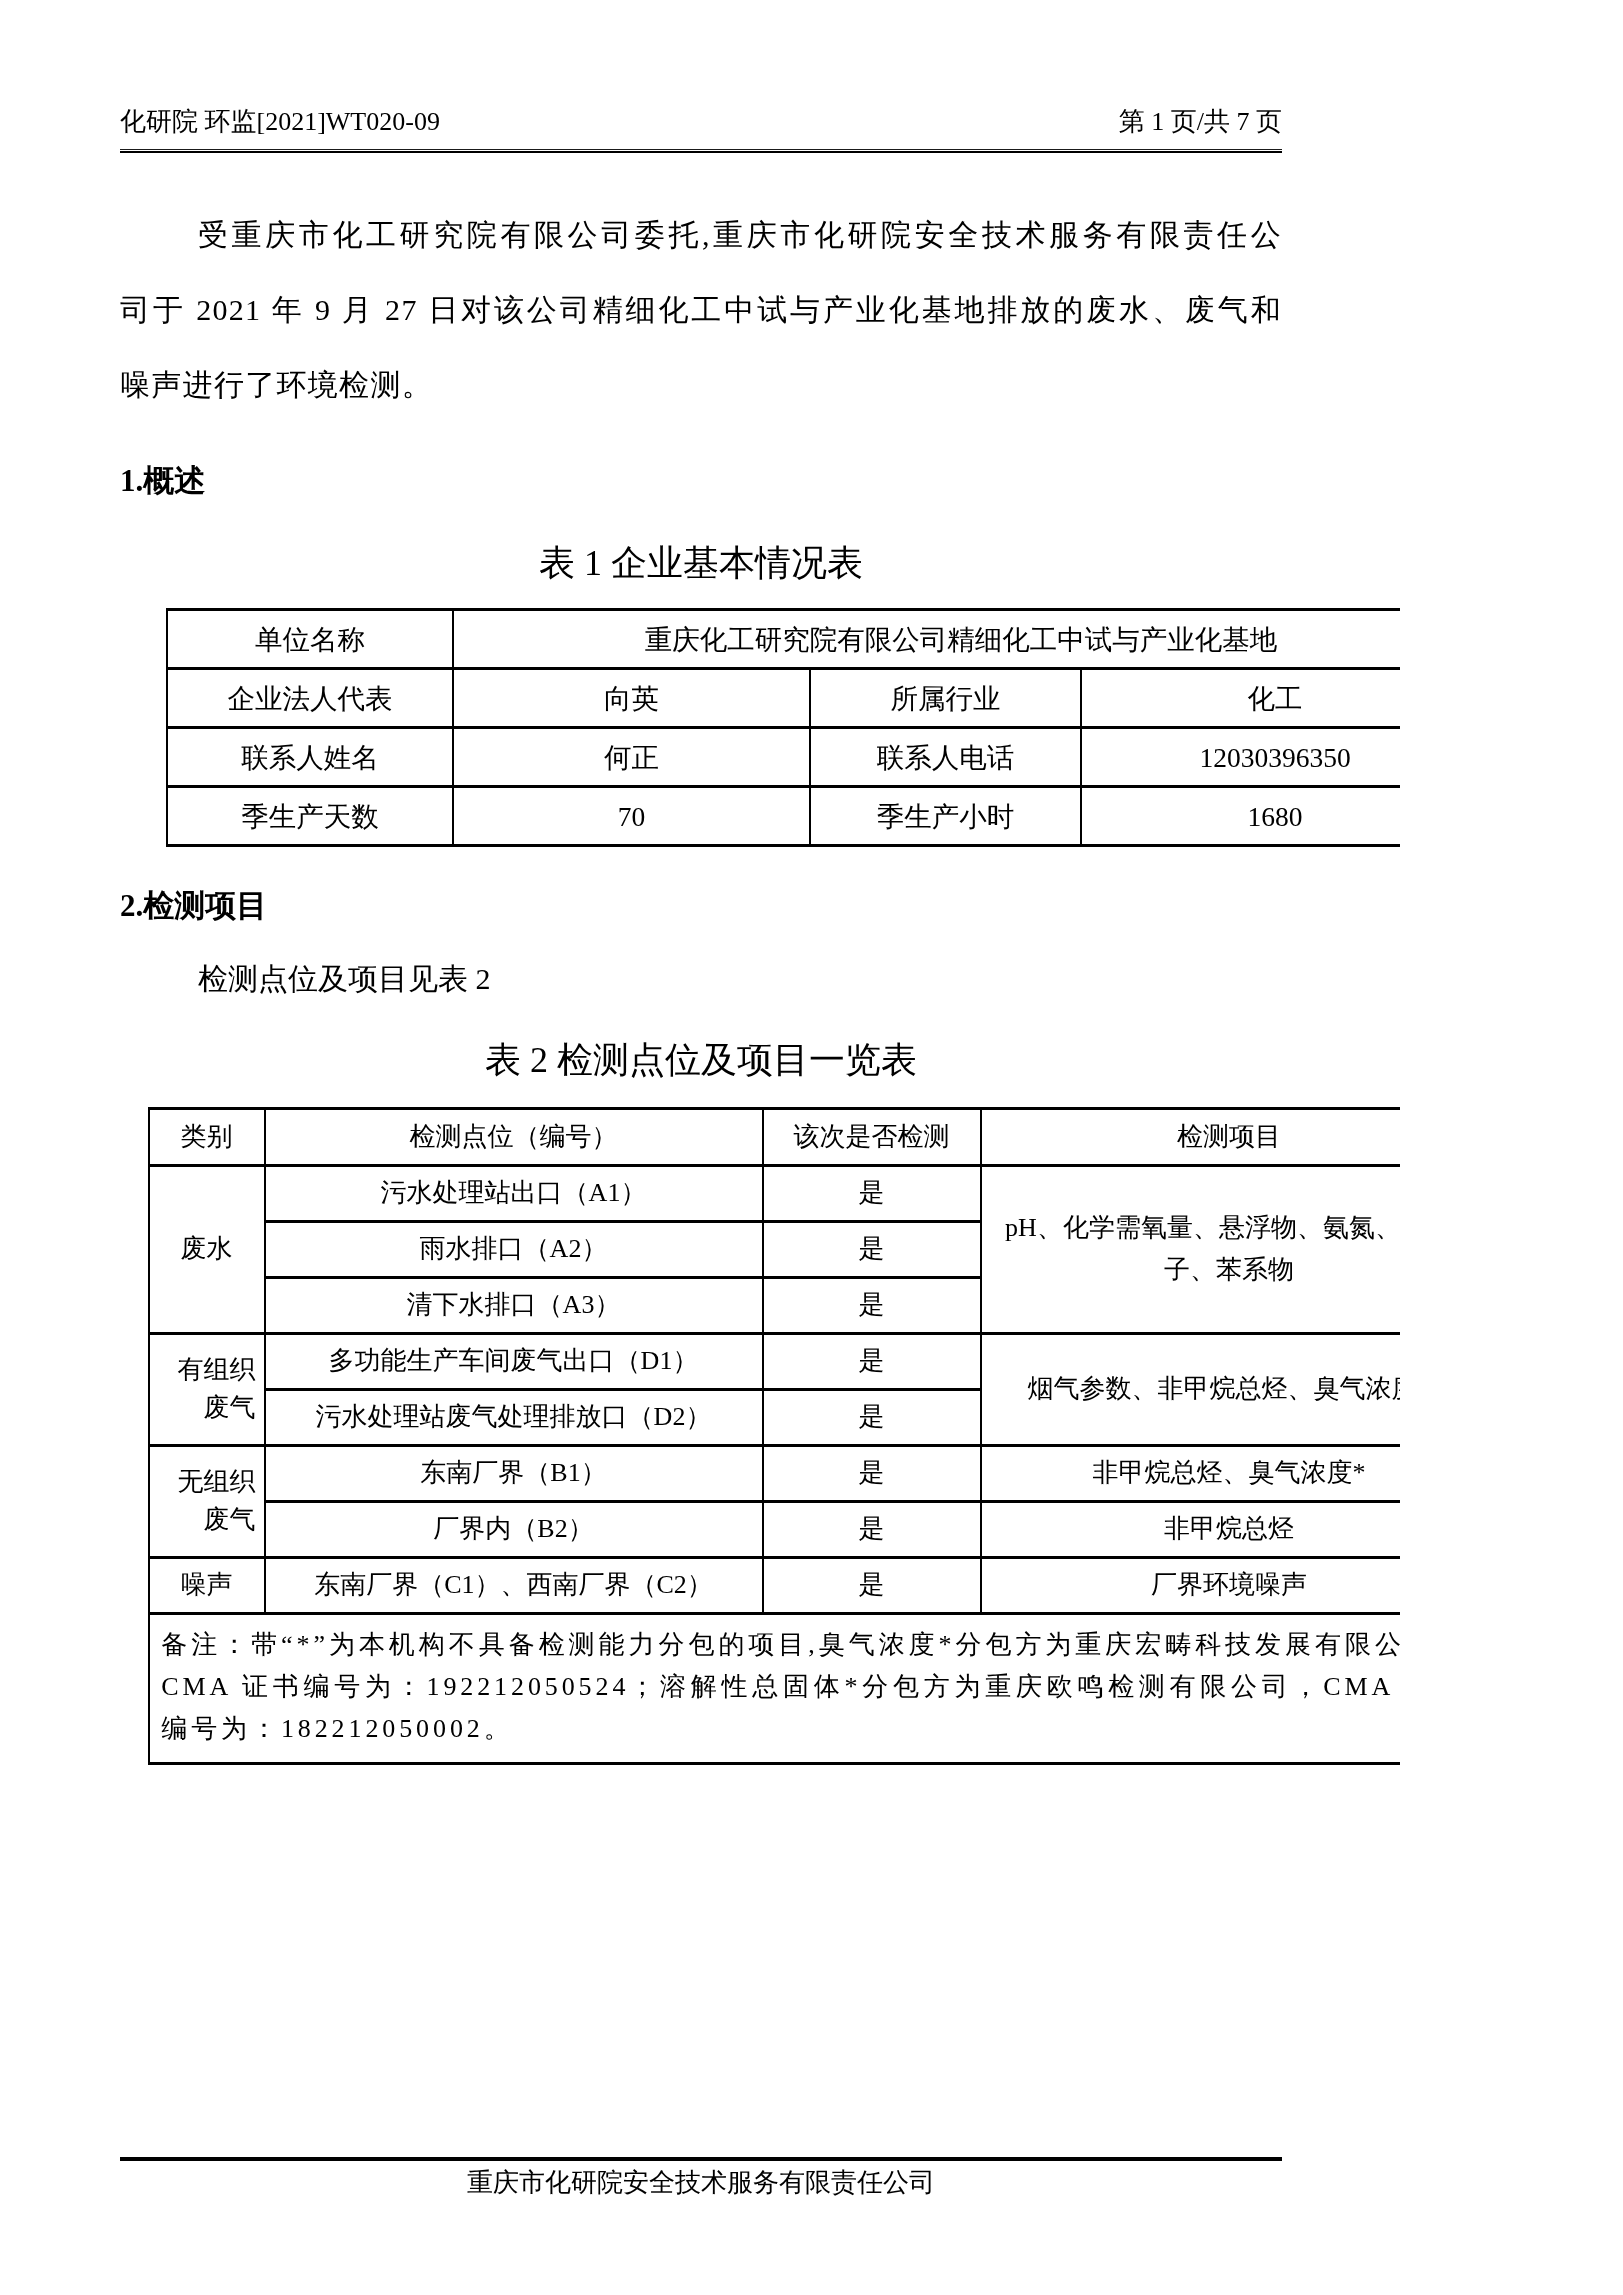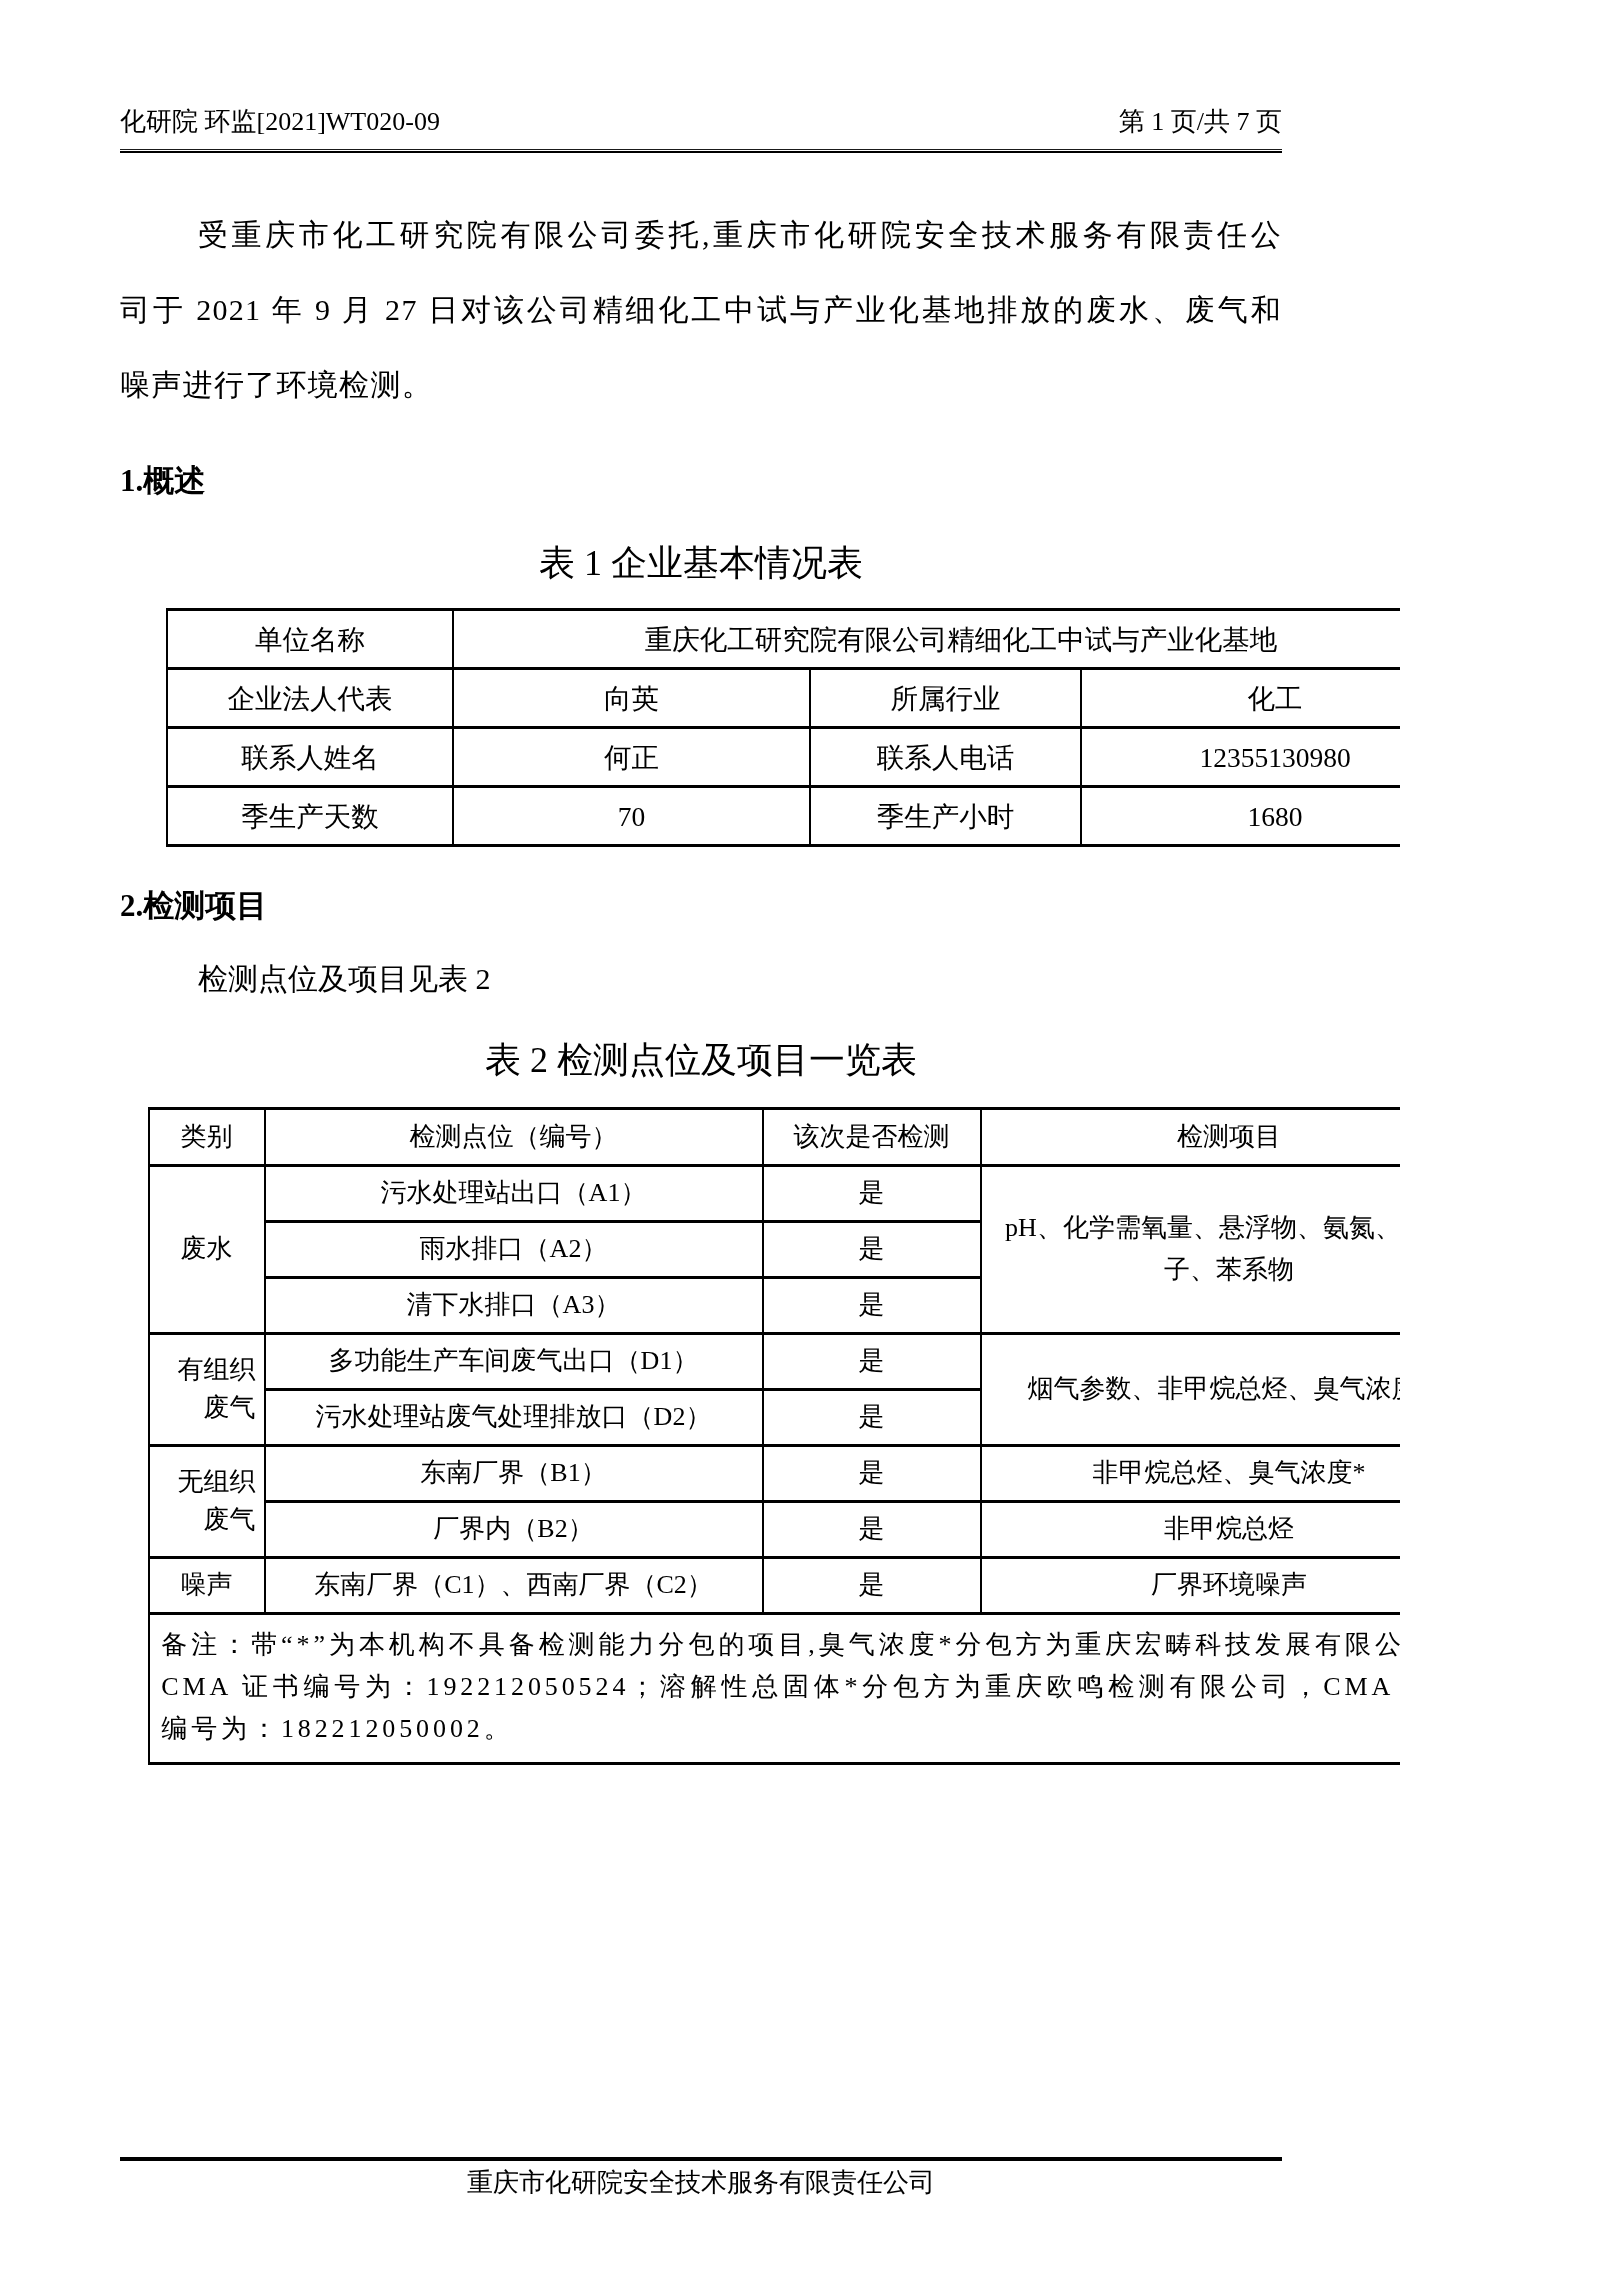--- a/index.html
+++ b/index.html
@@ -139,21 +139,21 @@
       <tr>
         <td>企业法人代表</td>
         <td>向英</td>
         <td>所属行业</td>
         <td>化工</td>
       </tr>
       <tr>
         <td>联系人姓名</td>
         <td>何正</td>
         <td>联系人电话</td>
-        <td>12355130980</td>
+        <td>12030396350</td>
       </tr>
       <tr>
         <td>季生产天数</td>
         <td>70</td>
         <td>季生产小时</td>
         <td>1680</td>
       </tr>
     </tbody>
   </table>
 

